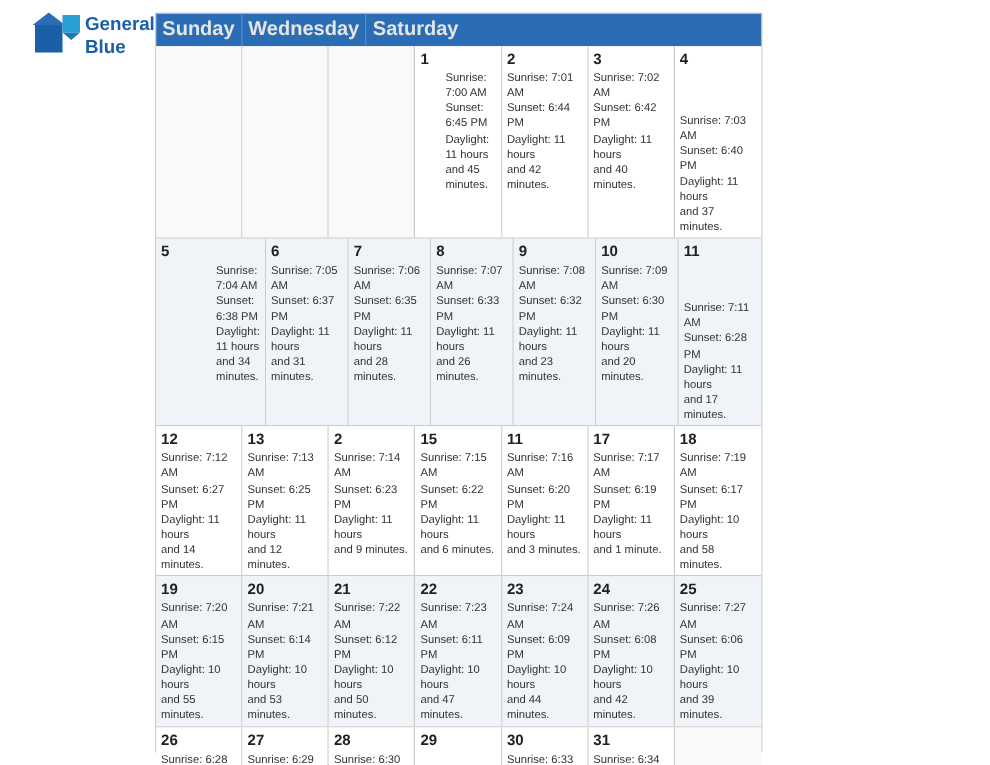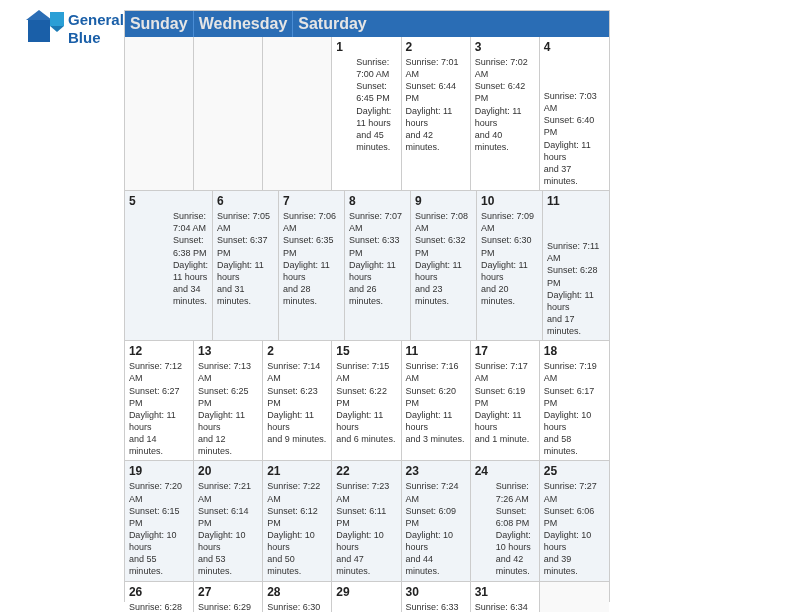--- a/index.html
+++ b/index.html
@@ -291,21 +291,21 @@
           </div>
           <div class="cell">
             <div class="cell-day">23</div>
             <div class="cell-info" style="white-space: pre-line;">Sunrise: 7:24 AM
 Sunset: 6:09 PM
 Daylight: 10 hours
 and 44 minutes.</div>
           </div>
           <div class="cell">
             <div class="cell-day">24</div>
-            <div class="cell-info" style="white-space: pre-line; margin-left: 21px;">Sunrise: 7:26 AM
+            <div class="cell-info" style="white-space: pre-line;">Sunrise: 7:26 AM
 Sunset: 6:08 PM
 Daylight: 10 hours
 and 42 minutes.</div>
           </div>
           <div class="cell">
             <div class="cell-day">25</div>
             <div class="cell-info" style="white-space: pre-line;">Sunrise: 7:27 AM
 Sunset: 6:06 PM
 Daylight: 10 hours
 and 39 minutes.</div>

